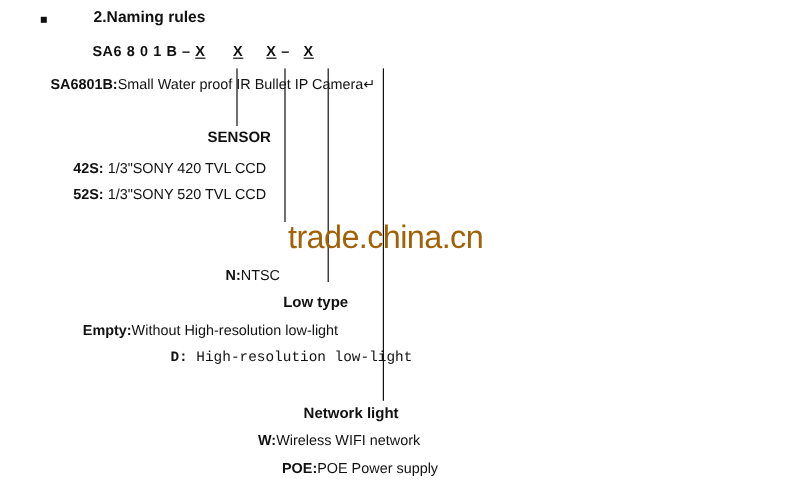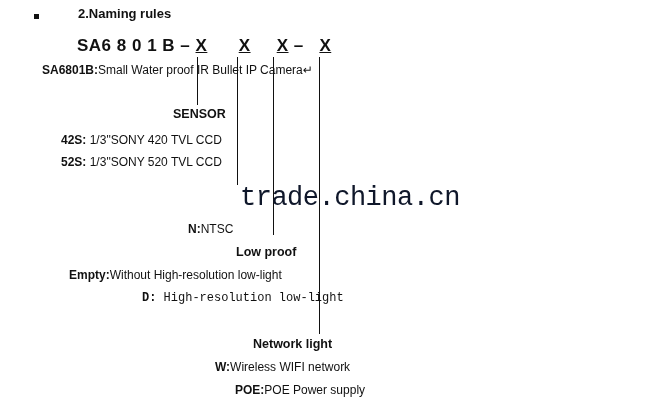--- a/index.html
+++ b/index.html
@@ -1,27 +1,27 @@
 <!DOCTYPE html>
 <html><head>
 <meta charset="utf-8">
 <style>
   html, body { margin:0; padding:0; }
   body { width:655px; height:419px; background:#ffffff; position:relative; overflow:hidden;
          font-family:"Liberation Sans", sans-serif; color:#111; }
   .abs { position:absolute; white-space:nowrap; }
   .bullet { left:34px; top:14px; width:5px; height:5px; background:#111; }
   .heading { left:78px; top:6px; font-size:13px; font-weight:bold; }
-  .model { left:77px; top:36px; font-size:17px; font-weight:bold; letter-spacing:0.5px; }
+  .model { left:77px; top:36px; font-size:12px; font-weight:bold; letter-spacing:0.5px; }
   .model .x { text-decoration:underline; }
   .txt { font-size:12px; }
   .b { font-weight:bold; }
   .lbl { font-size:12.5px; font-weight:bold; }
   .vline { position:absolute; width:1px; background:#111; }
-  .watermark { left:240px; top:183px; font-size:27px; color:#0f172a; font-family:Liberation Mono, monospace; letter-spacing:-0.5px; }
+  .watermark { left:240px; top:183px; font-size:27px; color:#a16207; font-family:Liberation Sans, sans-serif; letter-spacing:-0.5px; }
 </style>
 </head>
 <body>
 
 <div class="abs bullet"></div>
 <div class="abs heading">2.Naming rules</div>
 
 <div class="abs model">
   <span>SA6 8 0 1 B –</span>
   <span class="x">X</span>&nbsp;&nbsp;&nbsp;&nbsp;&nbsp;
@@ -47,21 +47,21 @@
   <span class="b">42S:</span><span> 1/3"SONY 420 TVL CCD</span>
 </div>
 <div class="abs txt" style="left:61px; top:155px;">
   <span class="b">52S:</span><span> 1/3"SONY 520 TVL CCD</span>
 </div>
 
 <div class="abs txt" style="left:188px; top:222px;text-align:center;">
   <span class="b">N:</span><span>NTSC</span>
 </div>
 
-<div class="abs lbl" style="left:236px; top:245px;">Low proof</div>
+<div class="abs lbl" style="left:236px; top:245px;">Low type</div>
 <div class="abs txt" style="left:69px; top:268px;">
   <span class="b">Empty:</span><span>Without High-resolution low-light</span>
 </div>
 <div class="abs txt" style="left:142px; top:291px;font-family:Liberation Mono, monospace;">
   <span class="b">D:</span><span> High-resolution low-light</span>
 </div>
 
 <div class="abs lbl" style="left:253px; top:337px;">Network light</div>
 <div class="abs txt" style="left:215px; top:360px;">
   <span class="b">W:</span><span>Wireless WIFI network</span>

